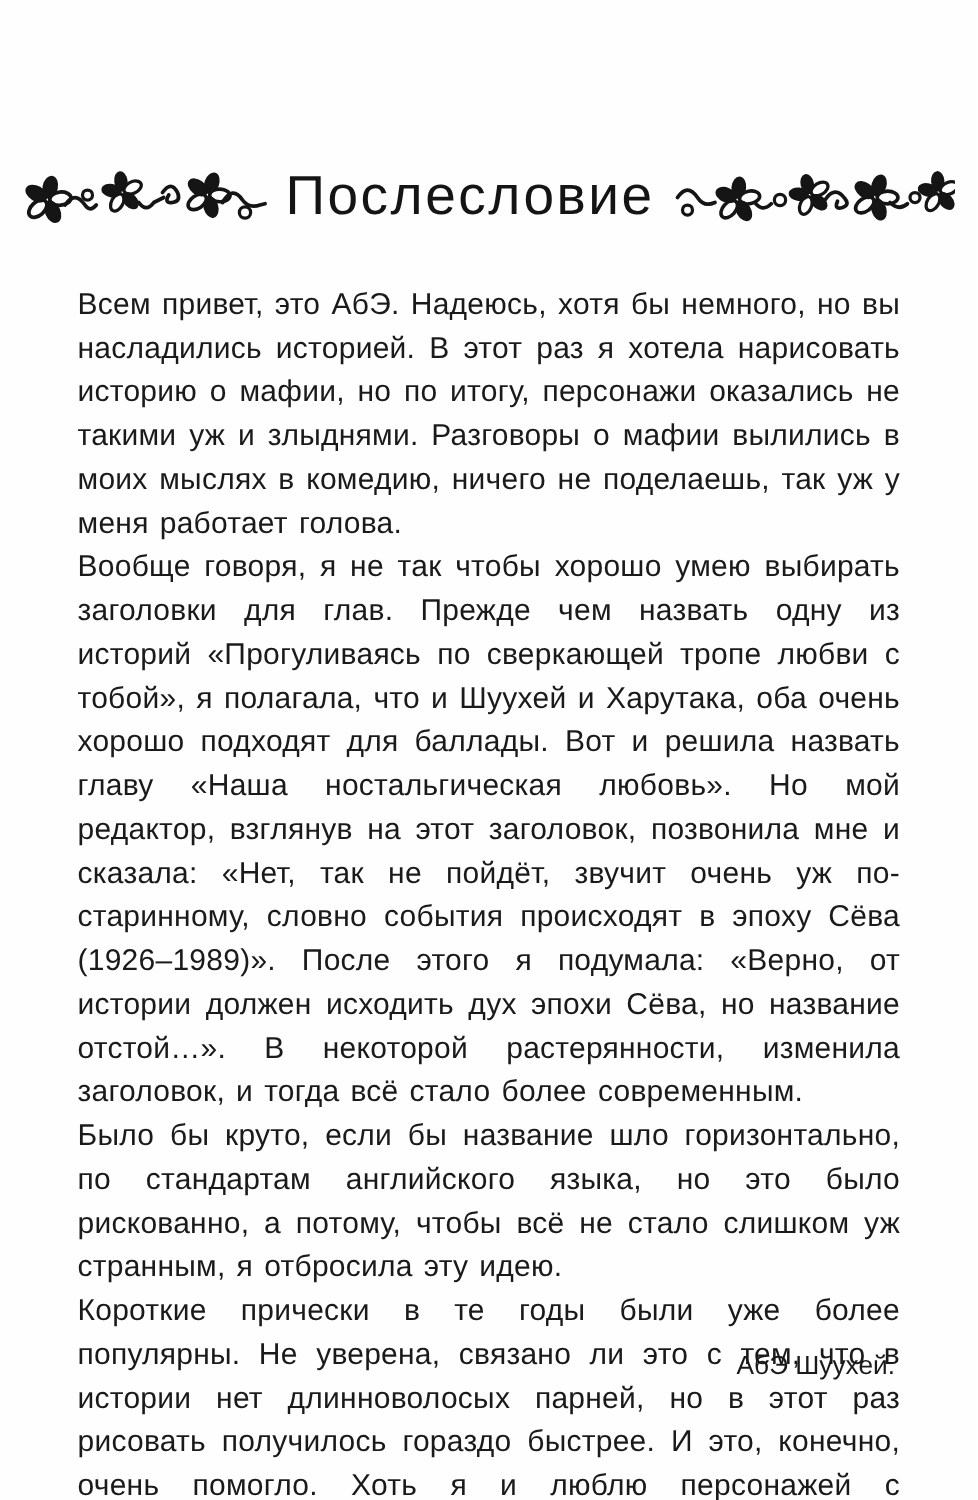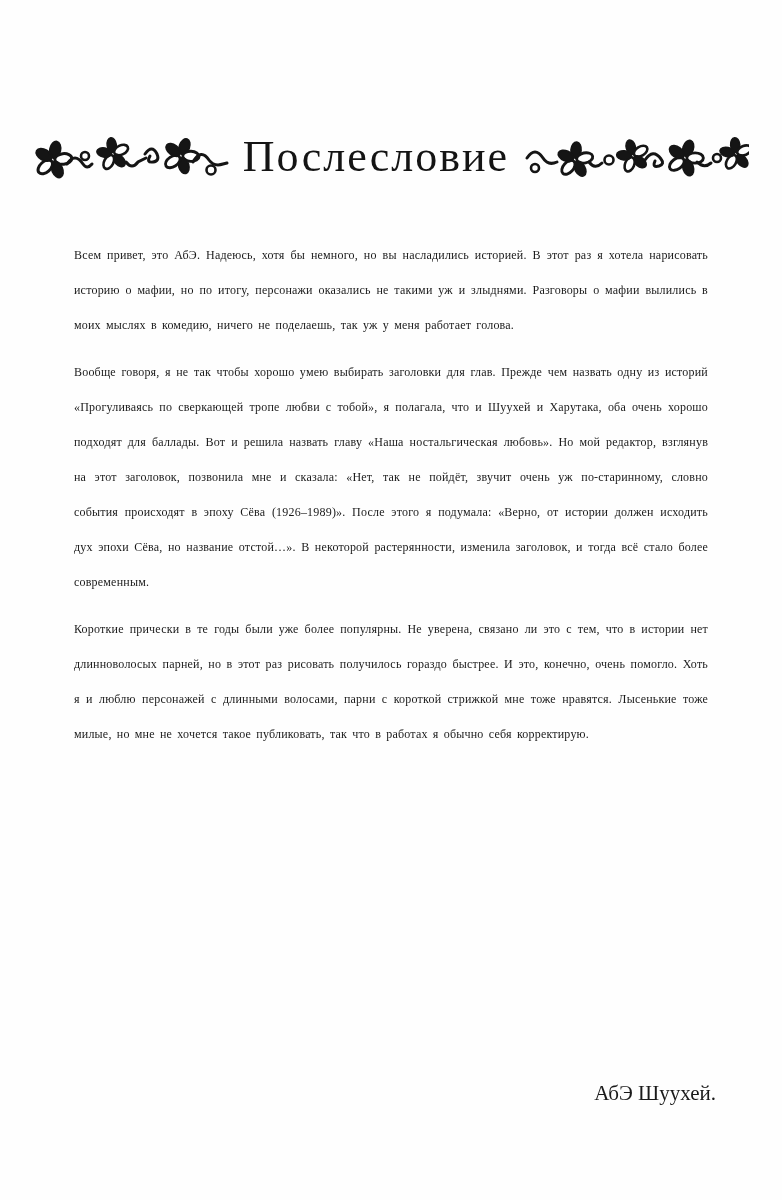--- a/index.html
+++ b/index.html
@@ -5,21 +5,21 @@
   html, body {
     margin: 0;
     padding: 0;
     background: #ffffff;
   }
   .page {
     position: relative;
     width: 782px;
     height: 1200px;
     background: #fefefe;
-    font-family: Liberation Serif, serif;
+    font-family: Liberation Sans, sans-serif;
     color: #161616;
     overflow: hidden;
     box-sizing: border-box;
   }
   .title-row {
     position: absolute;
     top: 128px;
     left: 0;
     width: 782px;
     display: flex;
@@ -40,22 +40,22 @@
     line-height: 1.1;
     color: #141414;
   }
   .body-text {
     position: absolute;
     top: 226px;
     left: 62px;
     width: 658px;
   }
   .body-text p {
-    margin: 12px;
-    font-size: 12px;
+    margin: 0;
+    font-size: 24px;
     line-height: 35px;
     text-align: justify;
     letter-spacing: 0.2px;
     word-spacing: 2px;
     color: #1a1a1a;
   }
   .signature {
     position: absolute;
     right: 66px;
     top: 1078px;
@@ -111,19 +111,20 @@
       <path class="sq" d="M174 34 q7 7 14 1"></path>
       <circle class="pw" cx="194" cy="30" r="4"></circle>
       <use href="#fl" transform="translate(213 26) rotate(-5)"></use>
     </svg>
 
   </header>
 
   <main class="body-text">
     <p>Всем привет, это АбЭ. Надеюсь, хотя бы немного, но вы насладились историей. В этот раз я хотела нарисовать историю о мафии, но по итогу, персонажи оказались не такими уж и злыднями. Разговоры о мафии вылились в моих мыслях в комедию, ничего не поделаешь, так уж у меня работает голова.</p>
     <p>Вообще говоря, я не так чтобы хорошо умею выбирать заголовки для глав. Прежде чем назвать одну из историй «Прогуливаясь по сверкающей тропе любви с тобой», я полагала, что и Шуухей и Харутака, оба очень хорошо подходят для баллады. Вот и решила назвать главу «Наша ностальгическая любовь». Но мой редактор, взглянув на этот заголовок, позвонила мне и сказала: «Нет, так не пойдёт, звучит очень уж по-старинному, словно события происходят в эпоху Сёва (1926–1989)». После этого я подумала: «Верно, от истории должен исходить дух эпохи Сёва, но название отстой…». В некоторой растерянности, изменила заголовок, и тогда всё стало более современным.</p>
+    <p>Было бы круто, если бы название шло горизонтально, по стандартам английского языка, но это было рискованно, а потому, чтобы всё не стало слишком уж странным, я отбросила эту идею.</p>
     <p>Короткие прически в те годы были уже более популярны. Не уверена, связано ли это с тем, что в истории нет длинноволосых парней, но в этот раз рисовать получилось гораздо быстрее. И это, конечно, очень помогло. Хоть я и люблю персонажей с длинными волосами, парни с короткой стрижкой мне тоже нравятся. Лысенькие тоже милые, но мне не хочется такое публиковать, так что в работах я обычно себя корректирую.</p>
 
   </main>
 
   <div class="signature">АбЭ Шуухей.</div>
 
 </div>
 
 </body></html>

